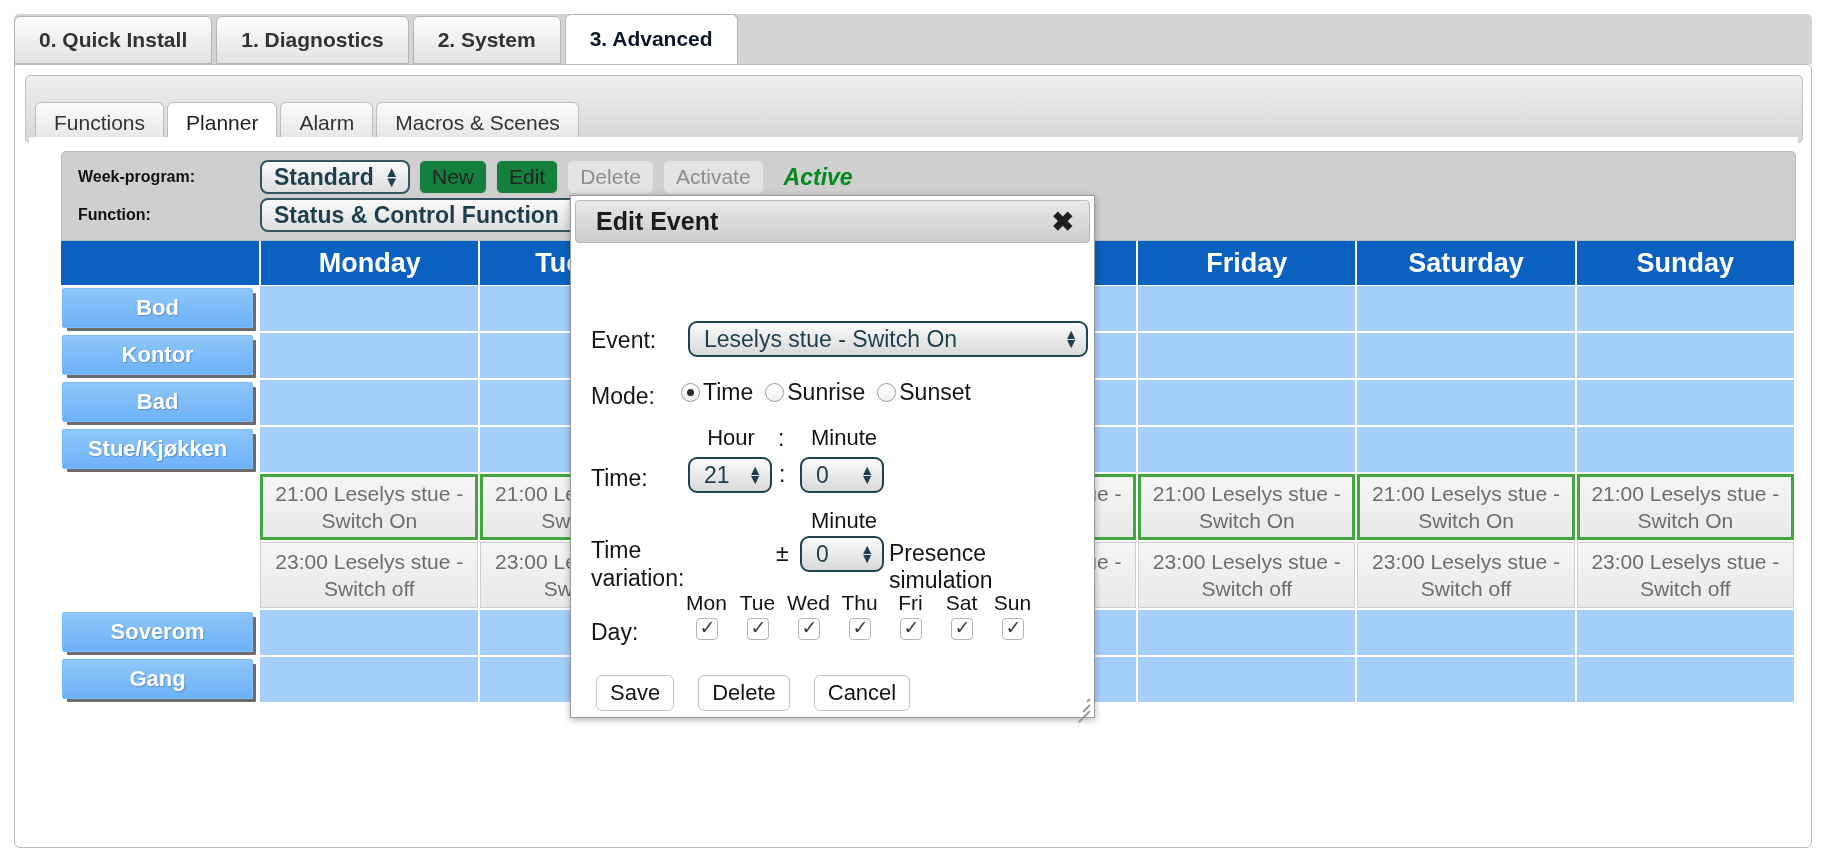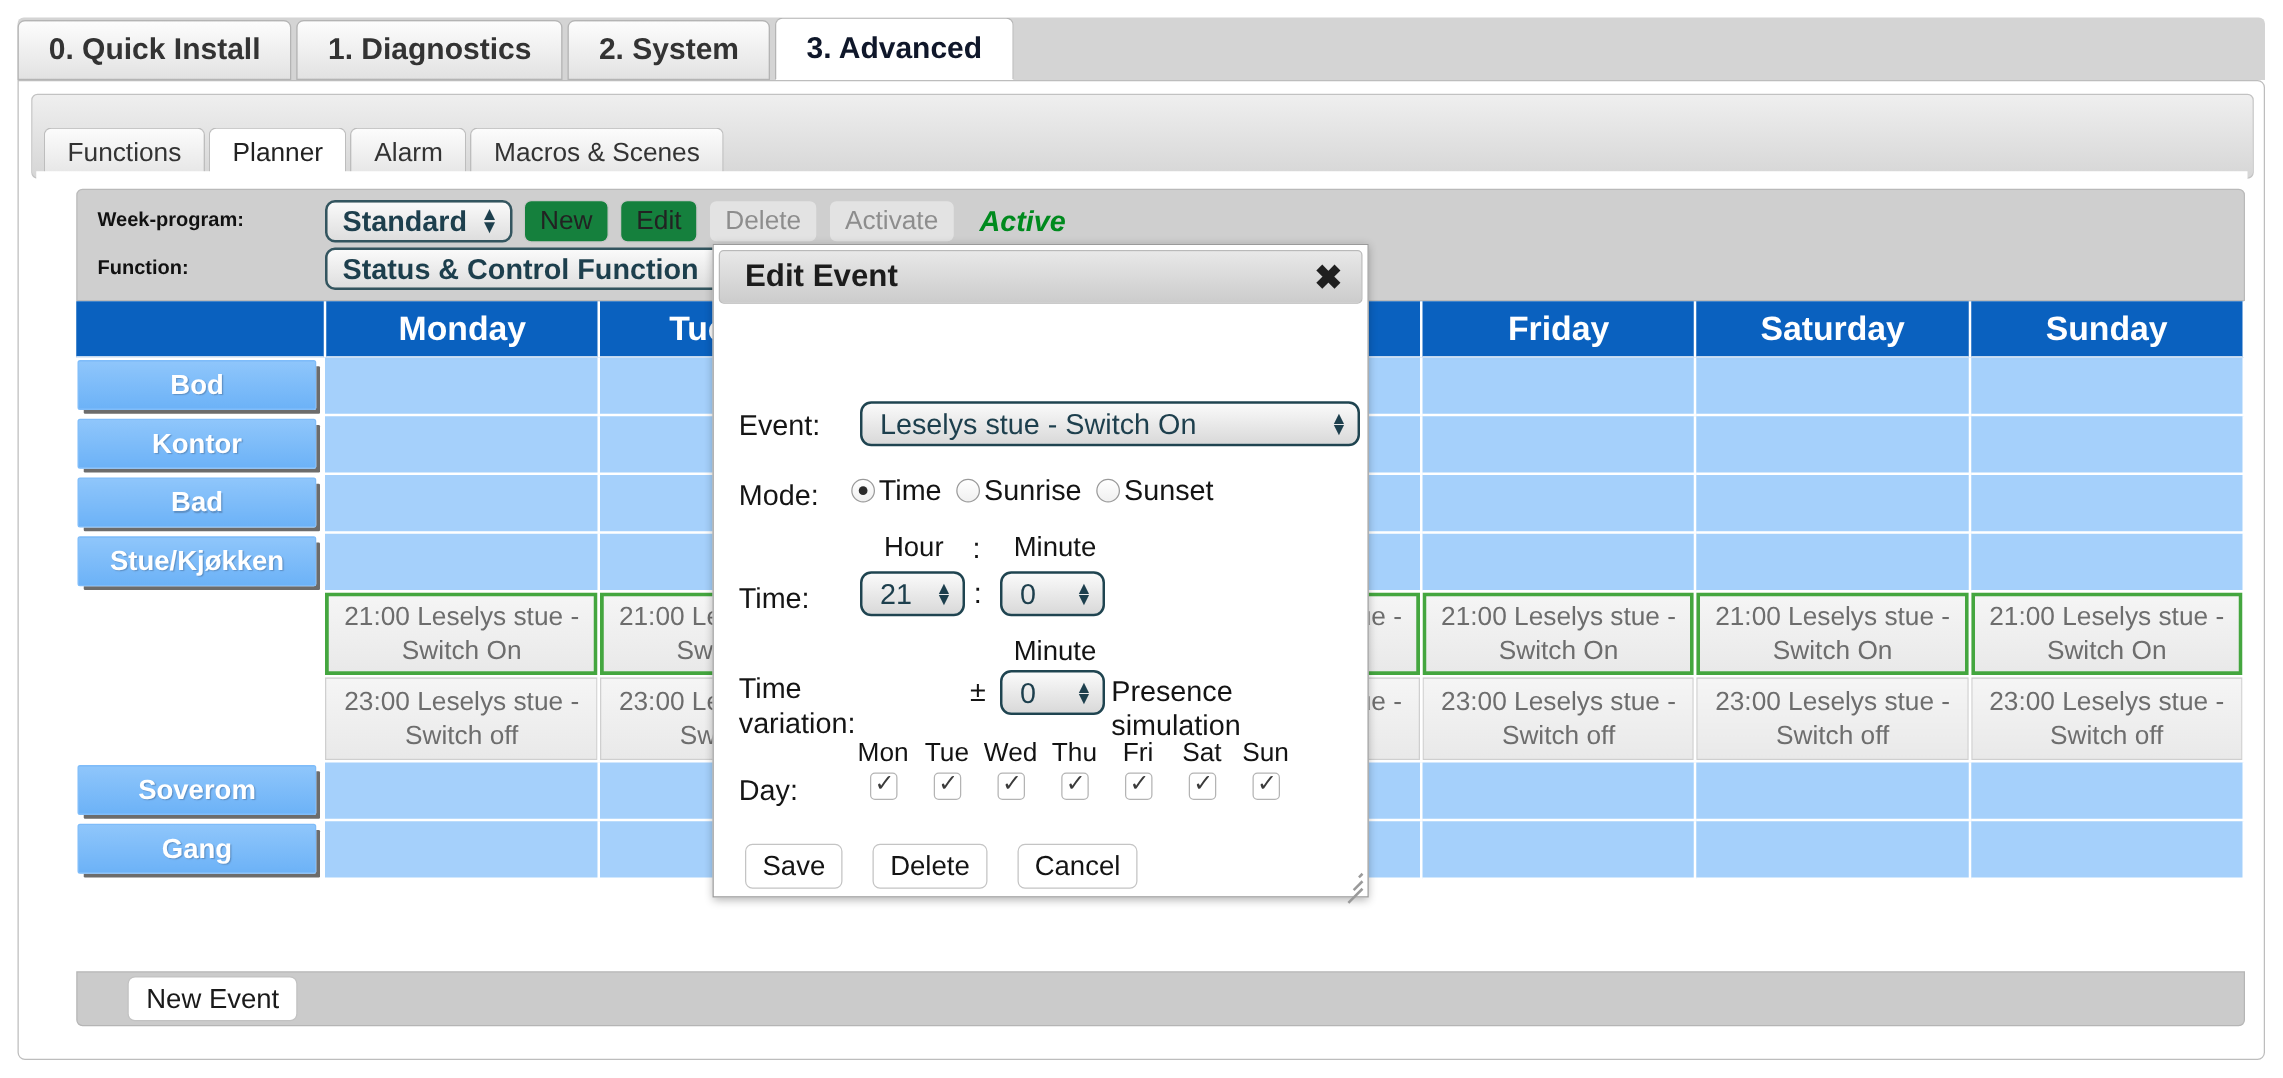--- a/index.html
+++ b/index.html
@@ -28,21 +28,21 @@
     display: flex;
     align-items: flex-end;
     box-sizing: border-box;
   }
   .ttab {
     height: 48px;
     display: flex;
     align-items: center;
     justify-content: flex-end;
     padding: 12px 24px;
-    font-size: 24px;
+    font-size: 21px;
     font-weight: bold;
     color: #333333;
     background: linear-gradient(#fdfdfd, #e2e2e2);
     border: 1px solid #b4b4b4;
     border-radius: 6px 6px 0 0;
     margin-right: 4px;
     box-sizing: border-box;
     white-space: nowrap;
   }
   .ttab.active {
@@ -712,25 +712,20 @@
             <td class="emptycell"></td>
             <td class="emptycell"></td>
             <td class="emptycell"></td>
             <td class="emptycell"></td>
             <td class="emptycell"></td>
           </tr>
         </tbody>
           </table>
       </div>
 
-      <div class="gridfooter">
-        <div class="newevent-btn">
-            <span>New Event</span>
-          </div>
-      </div>
 
     </div>
   </div>
 
   <div class="dialog">
     <div class="dlg-title">
       <div class="dlg-title-text">Edit Event</div>
       <div class="dlg-close">✖</div>
     </div>
 

